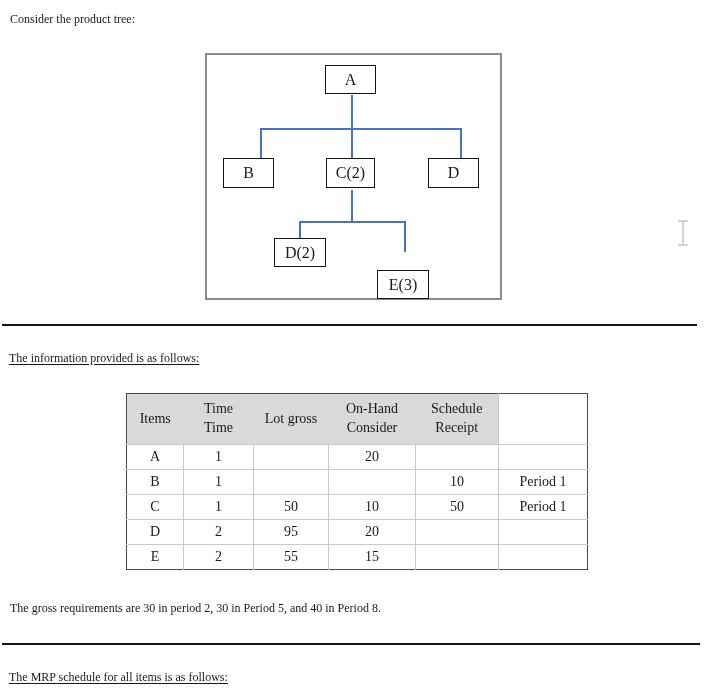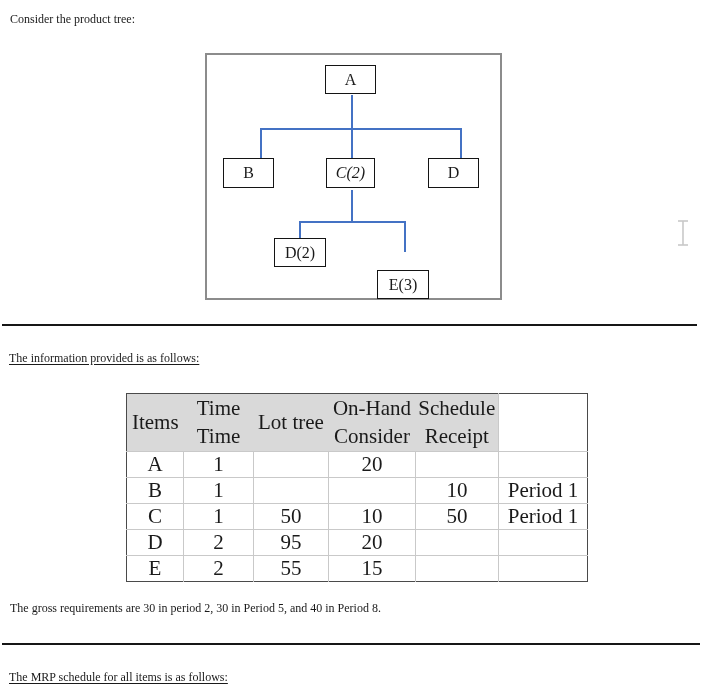--- a/index.html
+++ b/index.html
@@ -24,21 +24,21 @@
     position:absolute;background:#ffffff;border:1.8px solid #141414;
     display:flex;align-items:center;justify-content:center;
     font-size:16px;line-height:1;
   }
   .conn{position:absolute;background:var(--connector,#4472C4);}
 
   
   #info-table{
     position:absolute;left:126px;top:393px;
     border-collapse:collapse;table-layout:fixed;width:461px;
-    font-size:21px;
+    font-size:14px;
   }
   #info-table{border:1.5px solid #4a4a4a;}
   #info-table thead th{
     background:var(--header-bg,#d9d9d9);
     font-weight:normal;vertical-align:middle;text-align:center;
     height:50px;padding:0;line-height:1.35;
   }
   #info-table thead th.no-fill{background:#ffffff;border-left:1px solid #c9c9c9;}
   #info-table thead th span{display:block;}
   #info-table tbody td{
@@ -62,21 +62,21 @@
   <div class="conn" style="left:53px;top:73px;width:1.6px;height:30px;"></div>
   <div class="conn" style="left:144px;top:73px;width:1.6px;height:30px;"></div>
   <div class="conn" style="left:253px;top:73px;width:1.6px;height:30px;"></div>
   <div class="conn" style="left:144px;top:135px;width:1.6px;height:33px;"></div>
   <div class="conn" style="left:92px;top:166px;width:106.6px;height:1.6px;"></div>
   <div class="conn" style="left:92px;top:166px;width:1.6px;height:31px;"></div>
   <div class="conn" style="left:197px;top:166px;width:1.6px;height:31px;"></div>
 
   <div class="tree-node" style="left:118px;top:10px;width:49px;height:27px;">A</div>
   <div class="tree-node" style="left:16px;top:103px;width:49px;height:28px;">B</div>
-  <div class="tree-node" style="left:119px;top:103px;width:47px;height:28px;font-style:italic;">C(2)</div>
+  <div class="tree-node" style="left:119px;top:103px;width:47px;height:28px;">C(2)</div>
   <div class="tree-node" style="left:221px;top:103px;width:49px;height:28px;">D</div>
   <div class="tree-node" style="left:67px;top:183px;width:50px;height:27px;">D(2)</div>
   <div class="tree-node" style="left:170px;top:215px;width:50px;height:27px;">E(3)</div>
 </div>
 
 <svg id="ibeam" width="16" height="28" viewBox="0 0 16 28">
   <g stroke="#c9c9c9" stroke-width="1.6" fill="none">
     <path d="M3 2 H13"></path>
     <path d="M8 2 V26"></path>
     <path d="M3 26 H13"></path>
@@ -100,21 +100,21 @@
     <tr>
       <th>
         <span>Items</span>
           <span></span>
       </th>
       <th>
         <span>Time</span>
           <span>Time</span>
       </th>
       <th>
-        <span>Lot tree</span>
+        <span>Lot gross</span>
           <span></span>
       </th>
       <th>
         <span>On-Hand</span>
           <span>Consider</span>
       </th>
       <th>
         <span>Schedule</span>
           <span>Receipt</span>
       </th>

